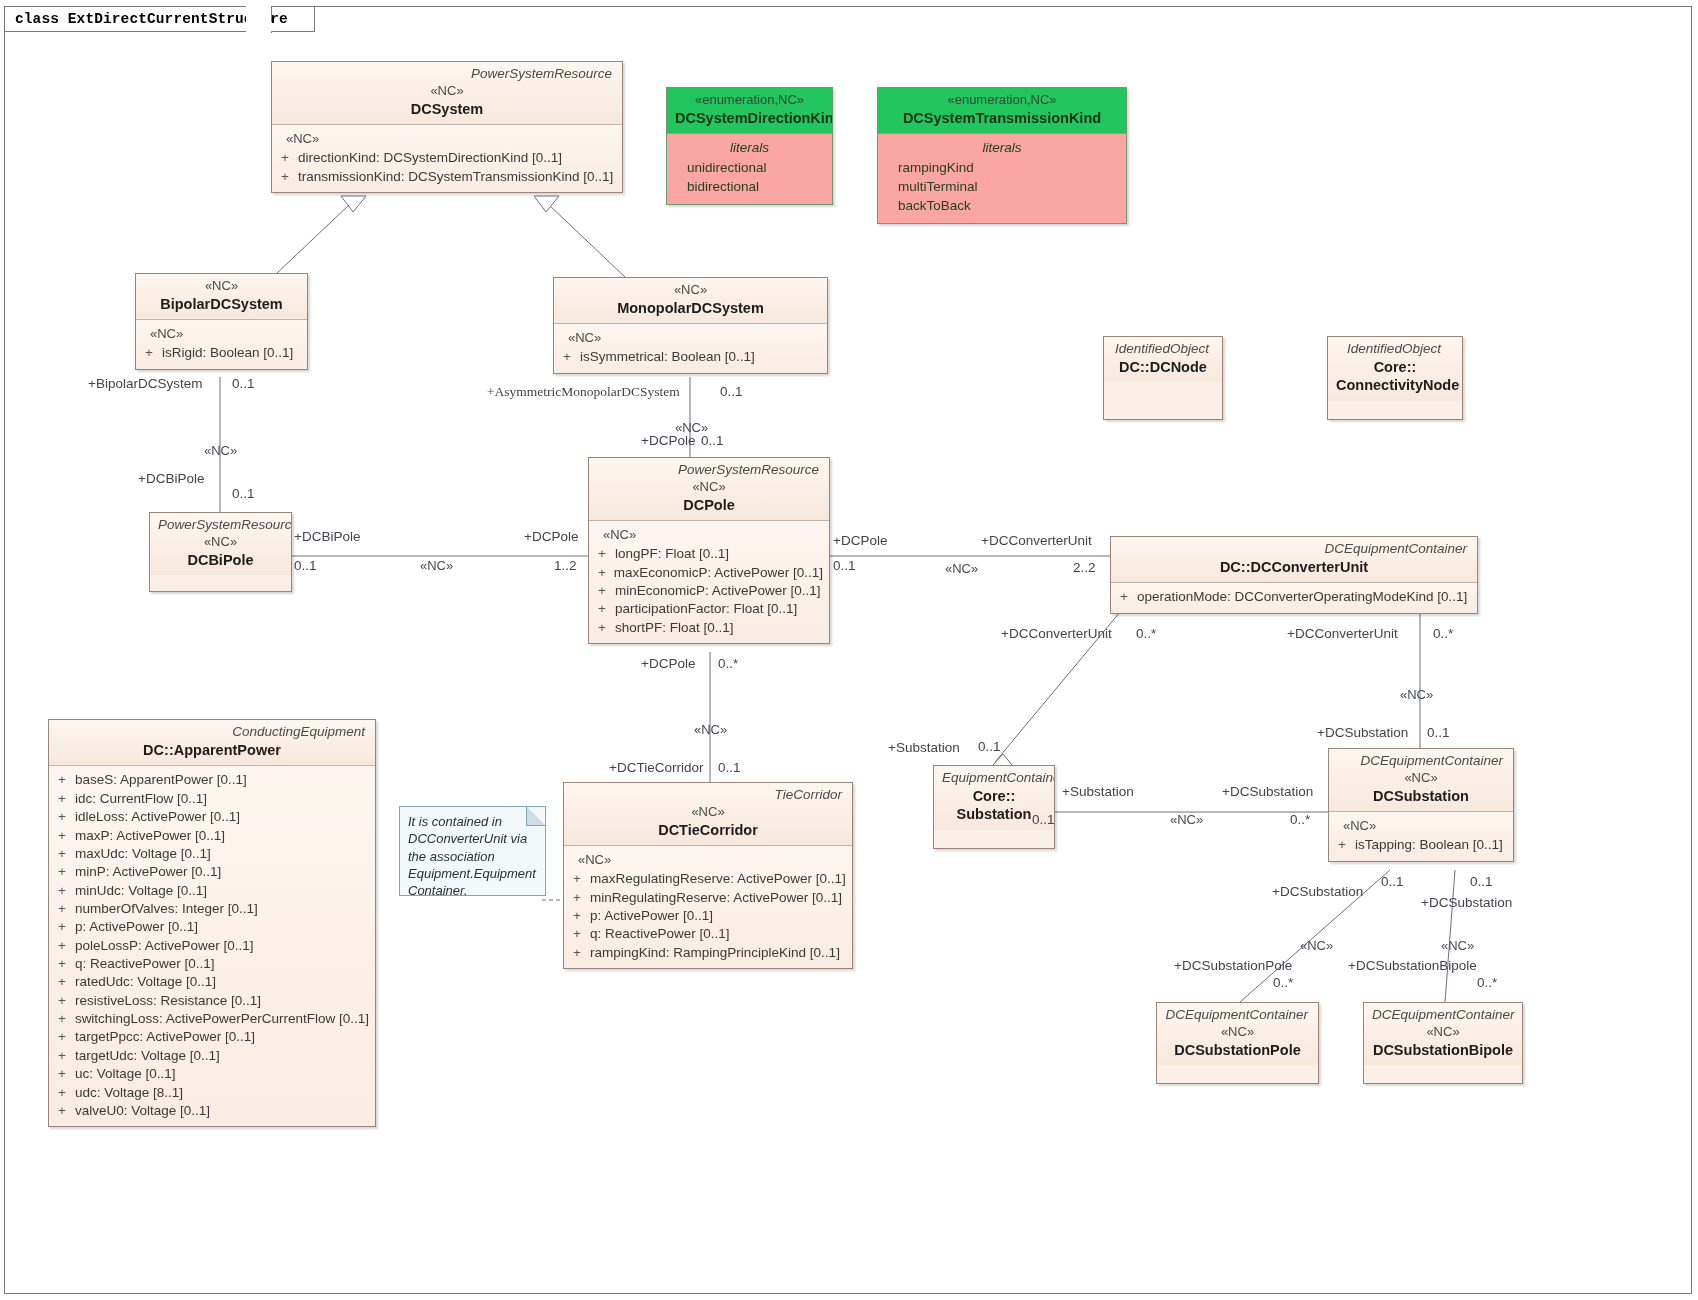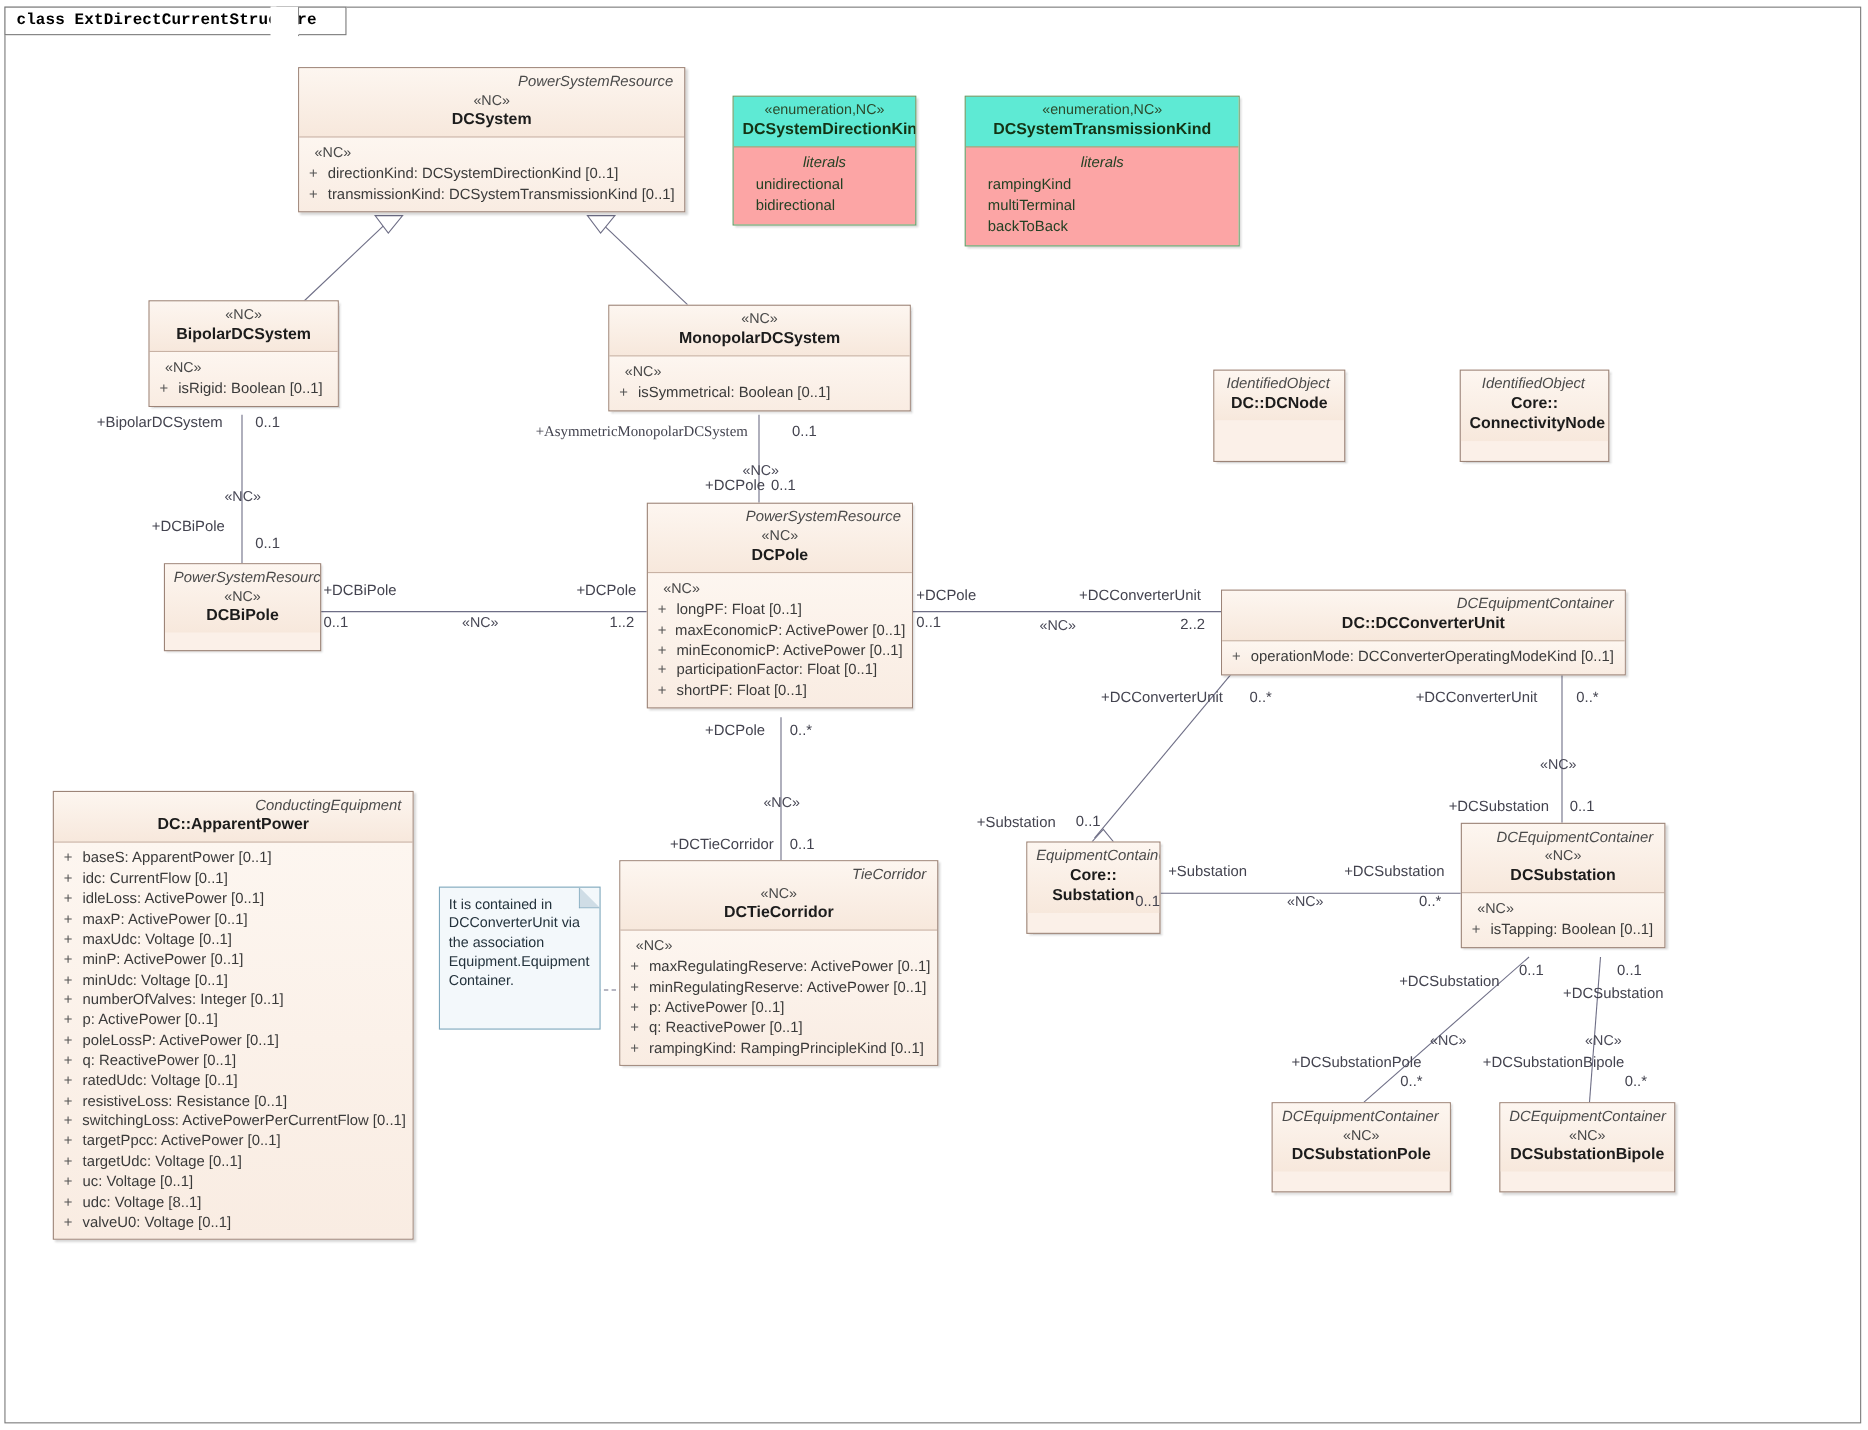--- a/index.html
+++ b/index.html
@@ -101,21 +101,21 @@
 
   
   .enum {
     position:absolute;
     border:1px solid #6f9a6f;
     background:#cdf2cd;
     box-shadow:2px 2px 2px rgba(0,0,0,0.16);
     font-size:13.5px; color:#234023;
     overflow:hidden;
   }
-  .enum .hdr { padding:4px 8px 6px 8px; background:#5eead4; }
+  .enum .hdr { padding:4px 8px 6px 8px; background:#22c55e; }
   .enum .stereo { text-align:center; font-size:13px; color:#2c4a2c; line-height:1.3; }
   .enum .cname { text-align:center; font-weight:bold; font-size:14.5px; color:#143314; line-height:1.28; }
   .enum .body {
     border-top:1px solid #7fae7f;
     padding:4px 10px 8px 10px;
     background:#fca5a5;
   }
   .enum .lit-title { text-align:center; font-style:italic; font-size:13.5px; color:#234023; line-height:1.45; }
   .enum .lit { font-size:13.5px; color:#234023; line-height:1.42; padding-left:10px; }
 
@@ -411,21 +411,21 @@
           <span class="plus">+</span>
           <span>udc: Voltage [8..1]</span>
         </div>
       <div class="attr">
           <span class="plus">+</span>
           <span>valveU0: Voltage [0..1]</span>
         </div>
     </div>
   </div>
 
-  <div class="note" style="left:399px; top:806px; width:147px; height:130px;">
+  <div class="note" style="left:399px; top:806px; width:147px; height:90px;font-style:italic;">
     <div class="fold"></div>
     <div>It is contained in DCConverterUnit via the association Equipment.Equipment Container.</div>
   </div>
 
   <div class="uml" style="left:563px; top:782px; width:290px;">
     <div class="hdr">
       <div class="parent">TieCorridor</div>
       <div class="stereo">«NC»</div>
       <div class="cname">DCTieCorridor</div>
     </div>

